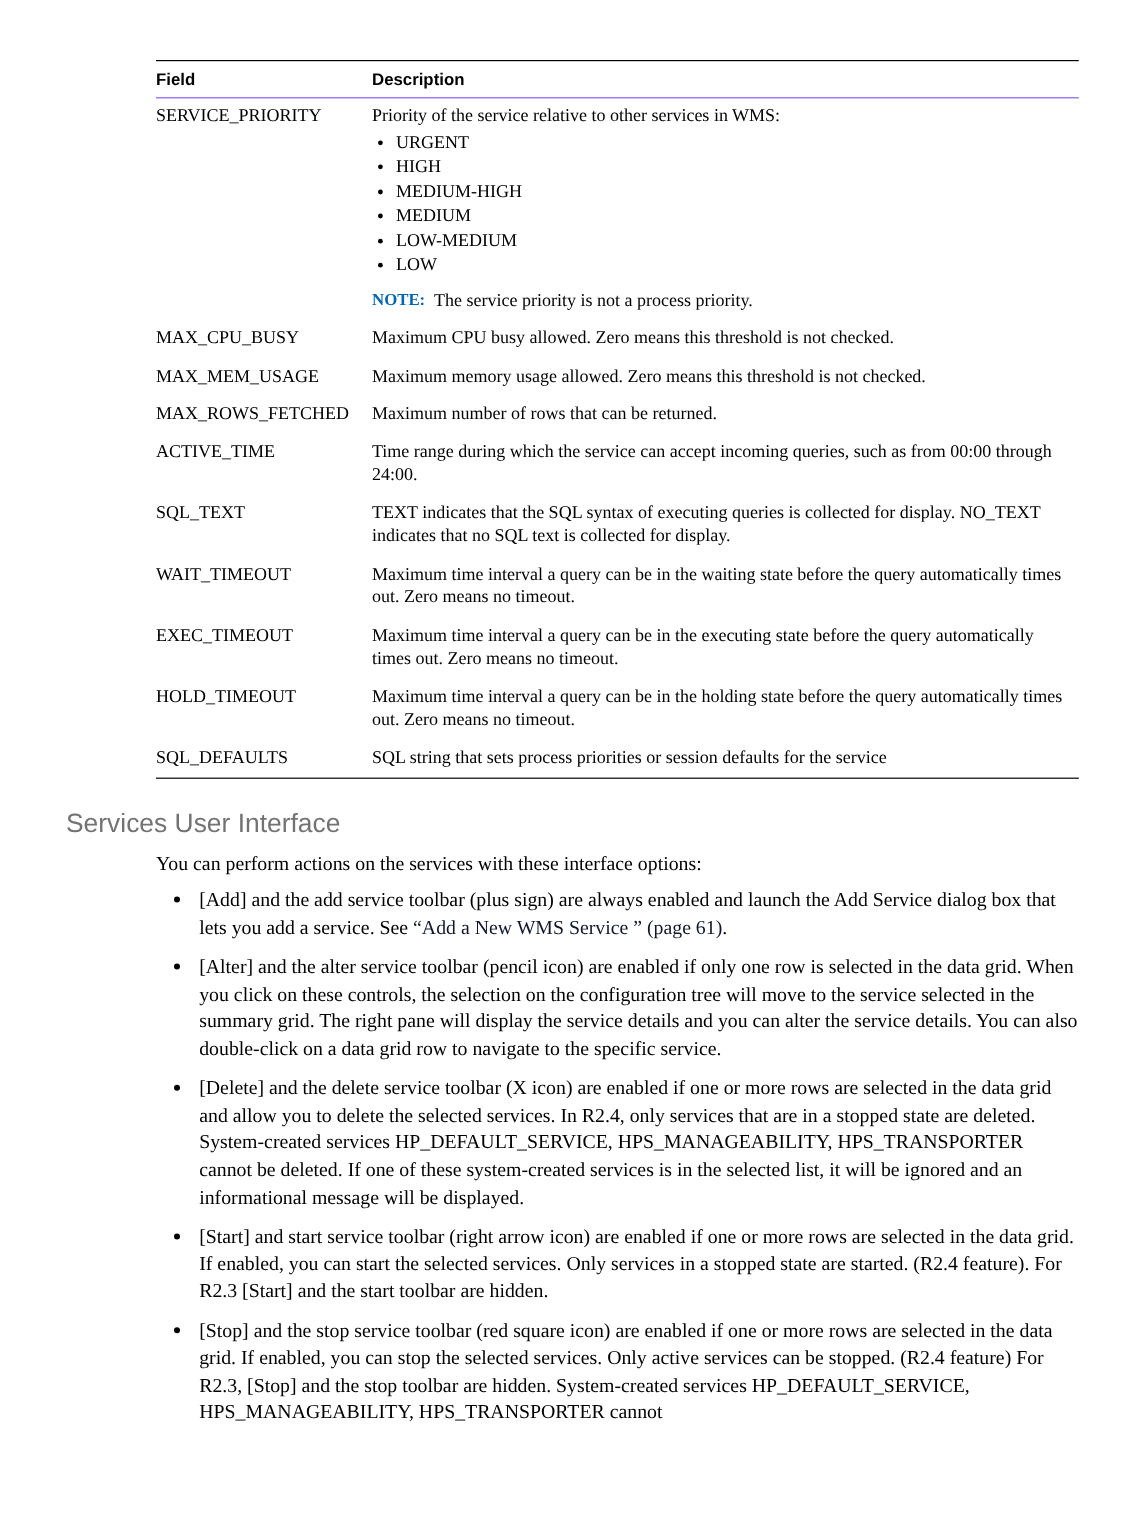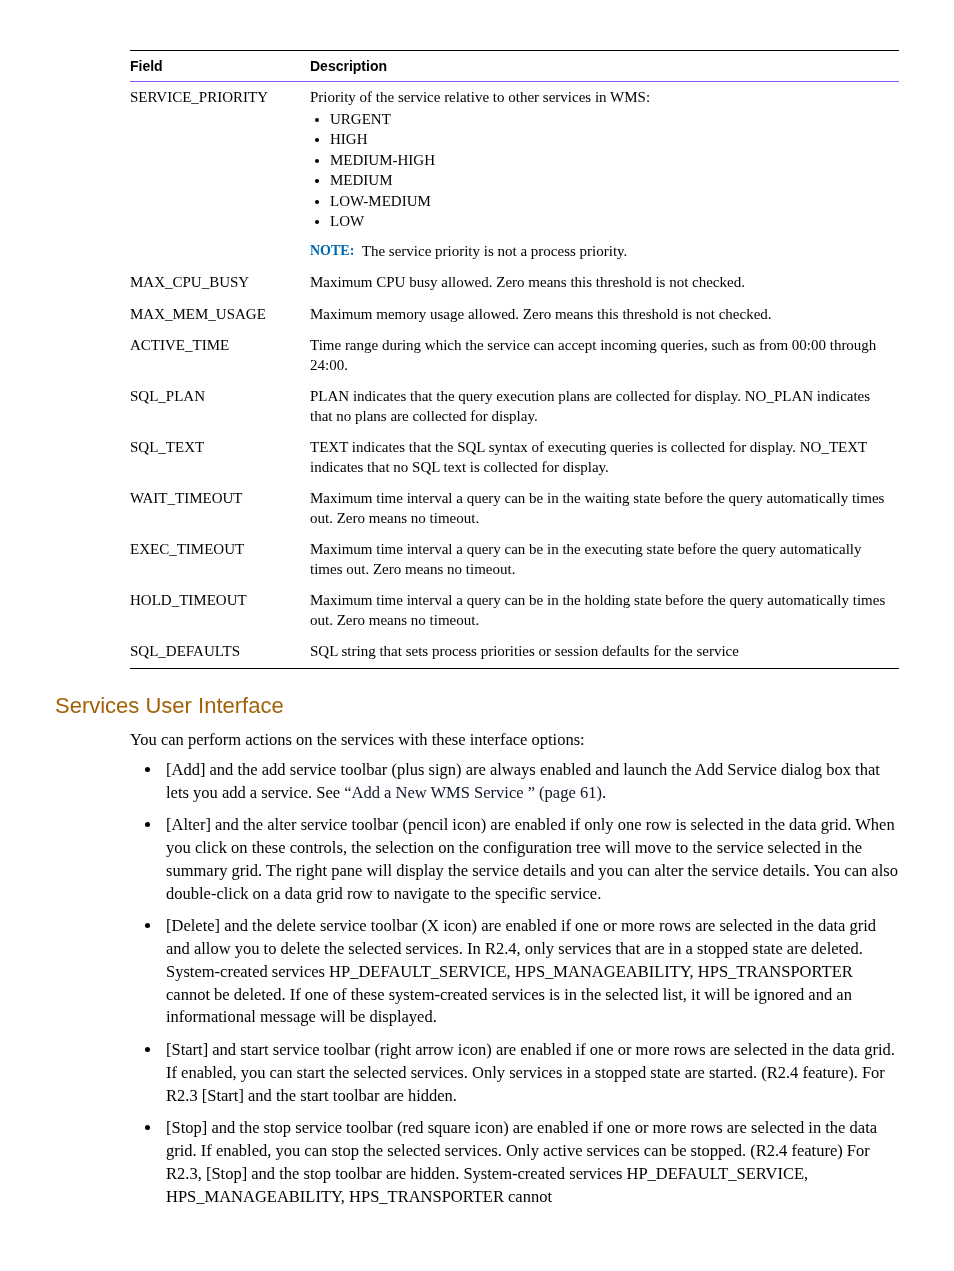--- a/index.html
+++ b/index.html
@@ -61,21 +61,21 @@
     vertical-align: top;
   }
   .note-text {
     display: inline-block;
     vertical-align: top;
   }
   h2.sectionhead {
     margin: 24px 0 10px -75px;
     font-family: Arial, "Helvetica Neue", Helvetica, sans-serif;
     font-weight: normal;
-    color: #a16207;
+    color: #737373;
     font-size: 22px;
   }
   p.intro {
     font-size: 16.5px;
     margin: 8px 0 8px 0;
     line-height: 1.35;
   }
   ul.actions {
     margin: 4px 0 0 0;
     padding-left: 32px;
@@ -127,26 +127,26 @@
       </tr>
       <tr>
         <td>MAX_CPU_BUSY</td>
         <td>Maximum CPU busy allowed. Zero means this threshold is not checked.</td>
       </tr>
       <tr>
         <td>MAX_MEM_USAGE</td>
         <td>Maximum memory usage allowed. Zero means this threshold is not checked.</td>
       </tr>
       <tr>
+        <td>MAX_ROWS_FETCHED</td>
+        <td>Maximum number of rows that can be returned.</td>
+      </tr>
+      <tr>
         <td>ACTIVE_TIME</td>
         <td>Time range during which the service can accept incoming queries, such as from 00:00 through 24:00.</td>
-      </tr>
-      <tr>
-        <td>SQL_PLAN</td>
-        <td>PLAN indicates that the query execution plans are collected for display. NO_PLAN indicates that no plans are collected for display.</td>
       </tr>
       <tr>
         <td>SQL_TEXT</td>
         <td>TEXT indicates that the SQL syntax of executing queries is collected for display. NO_TEXT indicates that no SQL text is collected for display.</td>
       </tr>
       <tr>
         <td>WAIT_TIMEOUT</td>
         <td>Maximum time interval a query can be in the waiting state before the query automatically times out. Zero means no timeout.</td>
       </tr>
       <tr>

